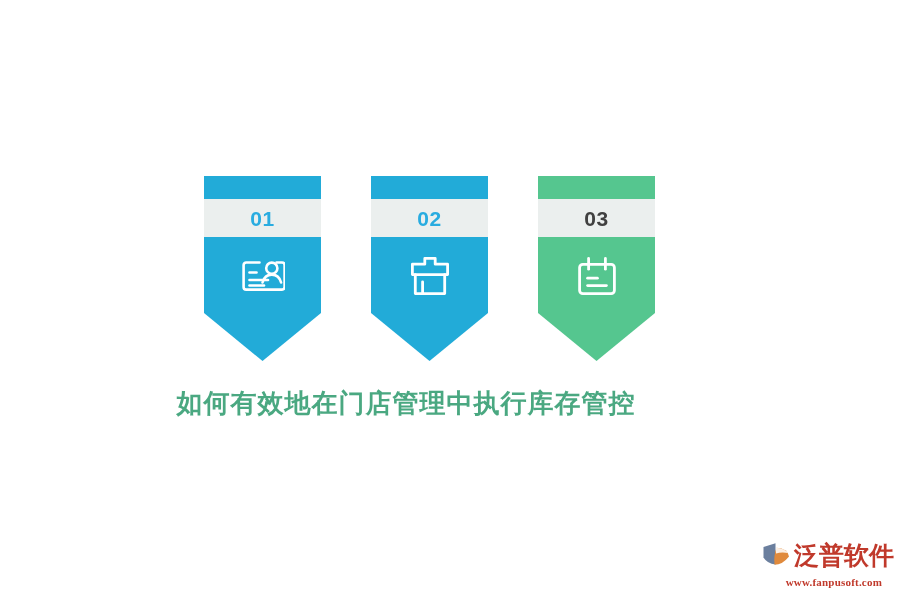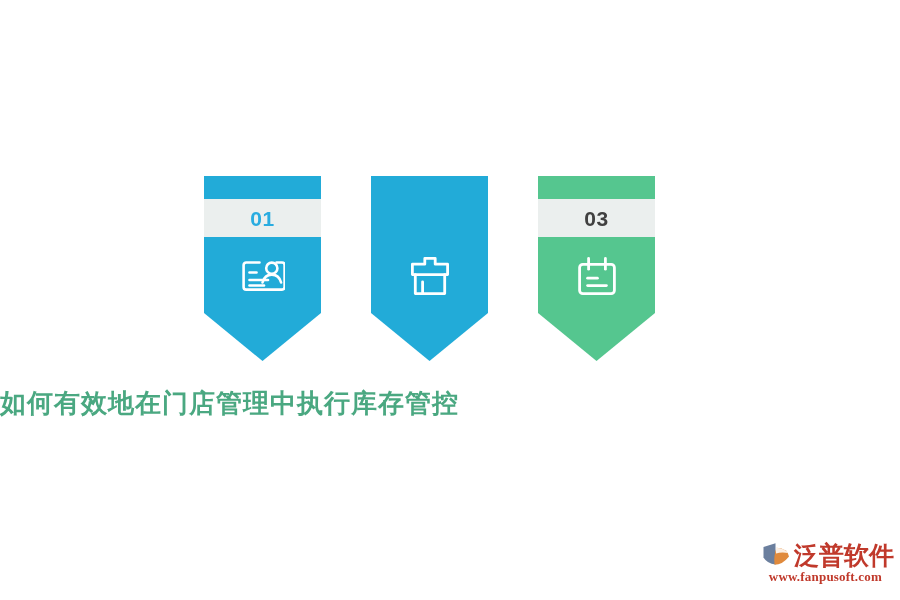--- a/index.html
+++ b/index.html
@@ -82,20 +82,21 @@
     justify-content: center;
   }
   .banner-icon svg { display: block; }
 
   
   .heading {
     position: absolute;
     left: 0;
     top: 388px;
     width: 812px;
+    text-align: center;
     font-size: 26px;
     font-weight: bold;
     color: #4aa881;
     letter-spacing: 1px;
     line-height: 1.2;
     white-space: nowrap;
   }
 
   
   .logo {
@@ -120,22 +121,22 @@
   .logo-mark svg { display: block; }
   .logo-word {
     font-size: 25px;
     font-weight: bold;
     color: #c0392b;
     line-height: 1;
     letter-spacing: 0px;
     white-space: nowrap;
   }
   .logo-url {
-    margin-top: 1px;
-    font-size: 13px;
+    margin-top: 8px;
+    font-size: 11px;
     font-weight: bold;
     color: #c0392b;
     letter-spacing: 0.2px;
     text-align: right;
     white-space: nowrap;
     font-family: "Liberation Serif", "DejaVu Serif", serif;
   }
 </style>
 </head>
 <body>
@@ -164,20 +165,23 @@
         </svg>
       </div>
     </div>
 
     <div class="banner">
       <div class="banner-shape">
         <svg width="117" height="185" viewBox="0 0 117 185">
           <polygon points="0,0 117,0 117,137 58.5,185 0,137" fill="#22abd8"></polygon>
         </svg>
       </div>
+      <div class="banner-num-band">
+        <span class="banner-num num-blue">02</span>
+      </div>
       <div class="banner-icon">
         <svg width="42" height="42" viewBox="0 0 42 42" fill="none" stroke="#ffffff" stroke-width="2.8" stroke-linecap="round" stroke-linejoin="round">
           <path d="M15.8 3.4 H26.2 V9.2 H38.6 V19.6 H3.4 V9.2 H15.8 Z"></path>
           <path d="M6.3 19.6 V38.6 H35.7 V19.6"></path>
           <line x1="13.6" y1="26.8" x2="13.6" y2="38.6"></line>
         </svg>
       </div>
     </div>
 
     <div class="banner">

